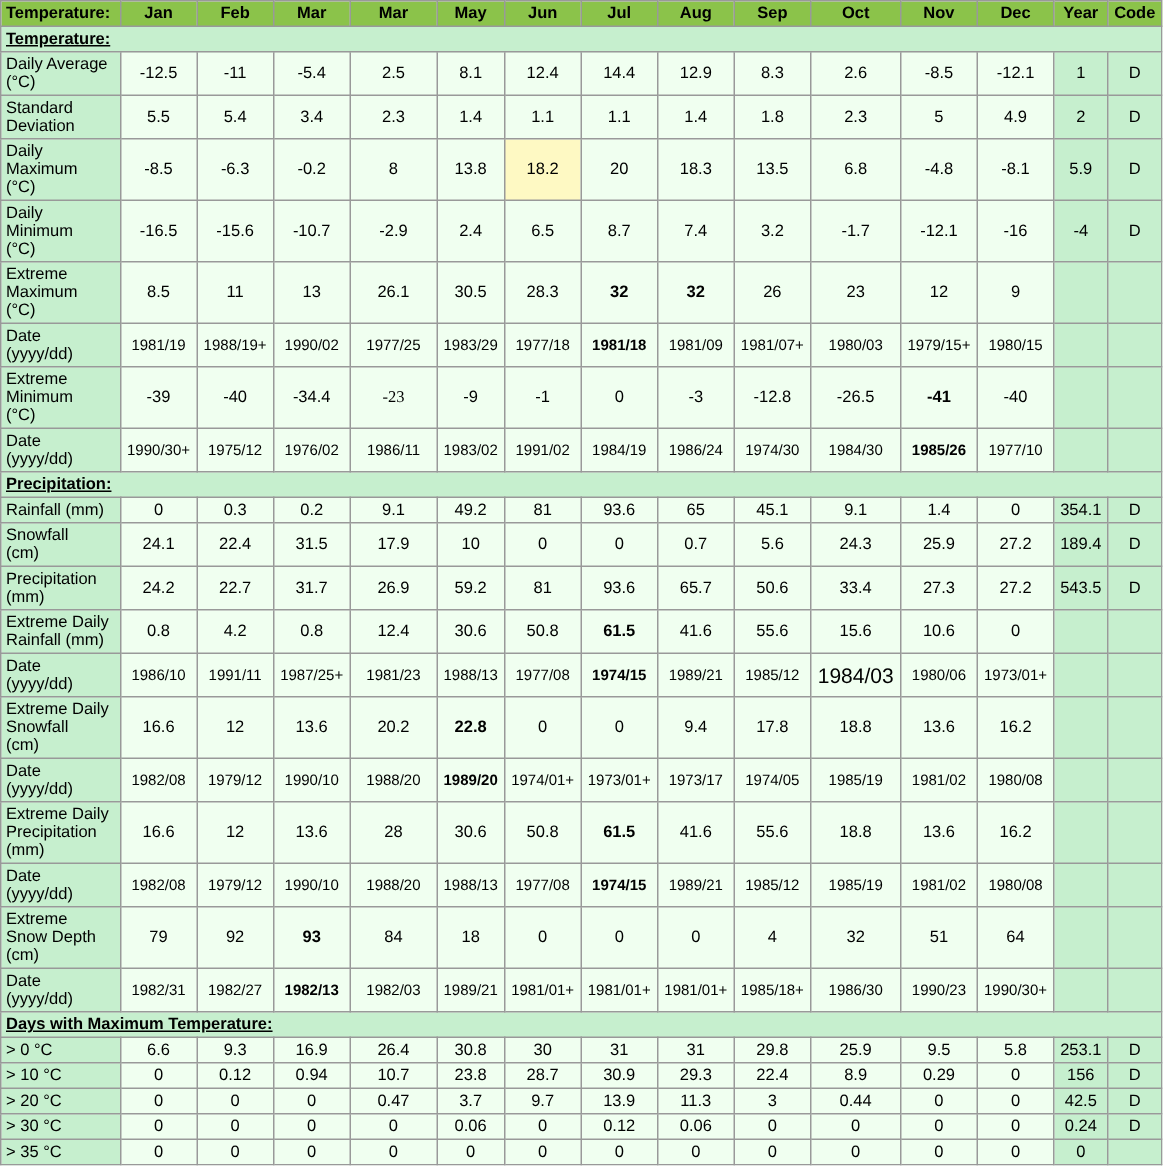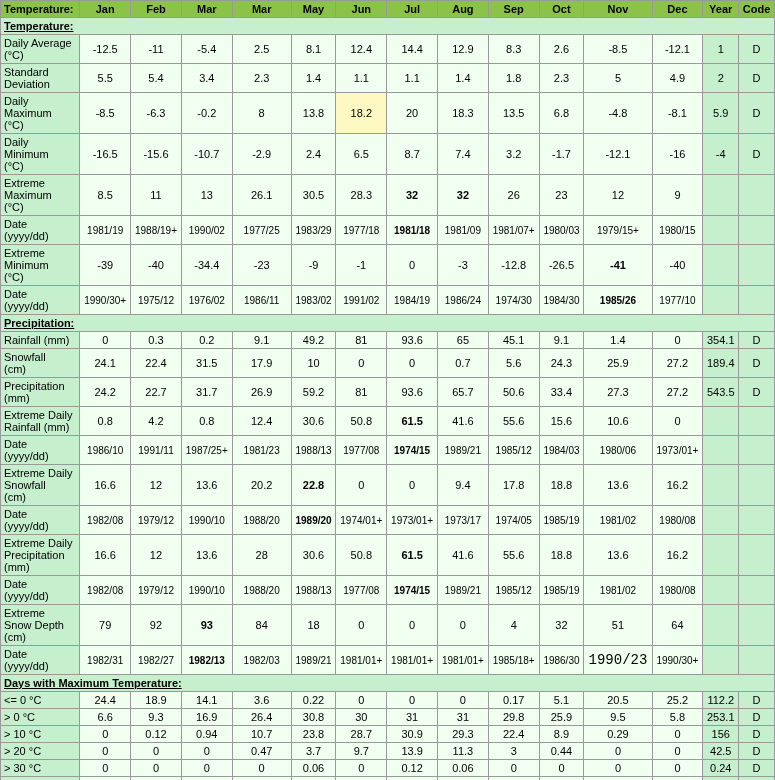--- a/index.html
+++ b/index.html
@@ -146,21 +146,21 @@
         <td style="background: rgb(198, 239, 206); text-align: center; padding: 2px 3px; border: 1px solid rgb(153, 153, 153); font-size: 10px;"></td>
         <td style="background: rgb(198, 239, 206); text-align: center; padding: 2px 3px; border: 1px solid rgb(153, 153, 153); font-size: 10px;"></td>
       </tr>
       <tr>
         <td style="background: rgb(198, 239, 206); text-align: left; padding: 2px 3px; border: 1px solid rgb(153, 153, 153); white-space: pre-line; font-weight: normal;">Extreme
 Minimum
 (°C)</td>
         <td style="background: rgb(240, 255, 240); text-align: center; padding: 2px 3px; border: 1px solid rgb(153, 153, 153);">-39</td>
         <td style="background: rgb(240, 255, 240); text-align: center; padding: 2px 3px; border: 1px solid rgb(153, 153, 153);">-40</td>
         <td style="background: rgb(240, 255, 240); text-align: center; padding: 2px 3px; border: 1px solid rgb(153, 153, 153);">-34.4</td>
-        <td style="background: rgb(240, 255, 240); text-align: center; padding: 2px 20px; border: 1px solid rgb(153, 153, 153);">-23</td>
+        <td style="background: rgb(240, 255, 240); text-align: center; padding: 2px 20px; border: 1px solid rgb(153, 153, 153); font-family: Liberation Serif, serif;">-23</td>
         <td style="background: rgb(240, 255, 240); text-align: center; padding: 2px 3px; border: 1px solid rgb(153, 153, 153);">-9</td>
         <td style="background: rgb(240, 255, 240); text-align: center; padding: 2px 3px; border: 1px solid rgb(153, 153, 153);">-1</td>
         <td style="background: rgb(240, 255, 240); text-align: center; padding: 2px 3px; border: 1px solid rgb(153, 153, 153);">0</td>
         <td style="background: rgb(240, 255, 240); text-align: center; padding: 2px 3px; border: 1px solid rgb(153, 153, 153);">-3</td>
         <td style="background: rgb(240, 255, 240); text-align: center; padding: 2px 3px; border: 1px solid rgb(153, 153, 153);">-12.8</td>
         <td style="background: rgb(240, 255, 240); text-align: center; padding: 2px 3px; border: 1px solid rgb(153, 153, 153);">-26.5</td>
         <td style="background: rgb(240, 255, 240); text-align: center; padding: 2px 3px; border: 1px solid rgb(153, 153, 153); font-weight: bold;">-41</td>
         <td style="background: rgb(240, 255, 240); text-align: center; padding: 2px 3px; border: 1px solid rgb(153, 153, 153);">-40</td>
         <td style="background: rgb(198, 239, 206); text-align: center; padding: 2px 3px; border: 1px solid rgb(153, 153, 153);"></td>
         <td style="background: rgb(198, 239, 206); text-align: center; padding: 2px 3px; border: 1px solid rgb(153, 153, 153);"></td>
@@ -262,21 +262,21 @@
 (yyyy/dd)</td>
         <td style="background: rgb(240, 255, 240); text-align: center; padding: 2px 3px; border: 1px solid rgb(153, 153, 153); font-size: 10px;">1986/10</td>
         <td style="background: rgb(240, 255, 240); text-align: center; padding: 2px 3px; border: 1px solid rgb(153, 153, 153); font-size: 10px;">1991/11</td>
         <td style="background: rgb(240, 255, 240); text-align: center; padding: 2px 3px; border: 1px solid rgb(153, 153, 153); font-size: 10px;">1987/25+</td>
         <td style="background: rgb(240, 255, 240); text-align: center; padding: 2px 3px; border: 1px solid rgb(153, 153, 153); font-size: 10px;">1981/23</td>
         <td style="background: rgb(240, 255, 240); text-align: center; padding: 2px 3px; border: 1px solid rgb(153, 153, 153); font-size: 10px;">1988/13</td>
         <td style="background: rgb(240, 255, 240); text-align: center; padding: 2px 3px; border: 1px solid rgb(153, 153, 153); font-size: 10px;">1977/08</td>
         <td style="background: rgb(240, 255, 240); text-align: center; padding: 2px 3px; border: 1px solid rgb(153, 153, 153); font-size: 10px; font-weight: bold;">1974/15</td>
         <td style="background: rgb(240, 255, 240); text-align: center; padding: 2px 3px; border: 1px solid rgb(153, 153, 153); font-size: 10px;">1989/21</td>
         <td style="background: rgb(240, 255, 240); text-align: center; padding: 2px 3px; border: 1px solid rgb(153, 153, 153); font-size: 10px;">1985/12</td>
-        <td style="background: rgb(240, 255, 240); text-align: center; padding: 2px 3px; border: 1px solid rgb(153, 153, 153); font-size: 10px;">1984/03</td>
+        <td style="background: rgb(240, 255, 240); text-align: center; padding: 2px 3px; border: 1px solid rgb(153, 153, 153); font-size: 14px;">1984/03</td>
         <td style="background: rgb(240, 255, 240); text-align: center; padding: 2px 3px; border: 1px solid rgb(153, 153, 153); font-size: 10px;">1980/06</td>
         <td style="background: rgb(240, 255, 240); text-align: center; padding: 2px 3px; border: 1px solid rgb(153, 153, 153); font-size: 10px;">1973/01+</td>
         <td style="background: rgb(198, 239, 206); text-align: center; padding: 2px 3px; border: 1px solid rgb(153, 153, 153); font-size: 10px;"></td>
         <td style="background: rgb(198, 239, 206); text-align: center; padding: 2px 3px; border: 1px solid rgb(153, 153, 153); font-size: 10px;"></td>
       </tr>
       <tr>
         <td style="background: rgb(198, 239, 206); text-align: left; padding: 2px 3px; border: 1px solid rgb(153, 153, 153); white-space: pre-line; font-weight: normal;">Extreme Daily
 Snowfall
 (cm)</td>
         <td style="background: rgb(240, 255, 240); text-align: center; padding: 2px 3px; border: 1px solid rgb(153, 153, 153);">16.6</td>
@@ -374,44 +374,27 @@
         <td style="background: rgb(240, 255, 240); text-align: center; padding: 2px 3px; border: 1px solid rgb(153, 153, 153); font-size: 10px;">1982/31</td>
         <td style="background: rgb(240, 255, 240); text-align: center; padding: 2px 3px; border: 1px solid rgb(153, 153, 153); font-size: 10px;">1982/27</td>
         <td style="background: rgb(240, 255, 240); text-align: center; padding: 2px 3px; border: 1px solid rgb(153, 153, 153); font-size: 10px; font-weight: bold;">1982/13</td>
         <td style="background: rgb(240, 255, 240); text-align: center; padding: 2px 3px; border: 1px solid rgb(153, 153, 153); font-size: 10px;">1982/03</td>
         <td style="background: rgb(240, 255, 240); text-align: center; padding: 2px 3px; border: 1px solid rgb(153, 153, 153); font-size: 10px;">1989/21</td>
         <td style="background: rgb(240, 255, 240); text-align: center; padding: 2px 3px; border: 1px solid rgb(153, 153, 153); font-size: 10px;">1981/01+</td>
         <td style="background: rgb(240, 255, 240); text-align: center; padding: 2px 3px; border: 1px solid rgb(153, 153, 153); font-size: 10px;">1981/01+</td>
         <td style="background: rgb(240, 255, 240); text-align: center; padding: 2px 3px; border: 1px solid rgb(153, 153, 153); font-size: 10px;">1981/01+</td>
         <td style="background: rgb(240, 255, 240); text-align: center; padding: 2px 3px; border: 1px solid rgb(153, 153, 153); font-size: 10px;">1985/18+</td>
         <td style="background: rgb(240, 255, 240); text-align: center; padding: 2px 3px; border: 1px solid rgb(153, 153, 153); font-size: 10px;">1986/30</td>
-        <td style="background: rgb(240, 255, 240); text-align: center; padding: 2px 3px; border: 1px solid rgb(153, 153, 153); font-size: 14px; font-family: Liberation Mono, monospace;">1990/23</td>
+        <td style="background: rgb(240, 255, 240); text-align: center; padding: 2px 3px; border: 1px solid rgb(153, 153, 153); font-size: 10px;">1990/23</td>
         <td style="background: rgb(240, 255, 240); text-align: center; padding: 2px 3px; border: 1px solid rgb(153, 153, 153); font-size: 10px;">1990/30+</td>
         <td style="background: rgb(198, 239, 206); text-align: center; padding: 2px 3px; border: 1px solid rgb(153, 153, 153); font-size: 10px;"></td>
         <td style="background: rgb(198, 239, 206); text-align: center; padding: 2px 3px; border: 1px solid rgb(153, 153, 153); font-size: 10px;"></td>
       </tr>
       <tr>
         <td colspan="15" style="background: rgb(198, 239, 206); text-align: left; font-weight: bold; padding: 2px 3px; border: 1px solid rgb(153, 153, 153);"><span style="text-decoration: underline;">Days with Maximum Temperature:</span></td>
-      </tr>
-      <tr>
-        <td style="background: rgb(198, 239, 206); text-align: left; padding: 2px 3px; border: 1px solid rgb(153, 153, 153); white-space: pre-line; font-weight: normal;">&lt;= 0 °C</td>
-        <td style="background: rgb(240, 255, 240); text-align: center; padding: 2px 3px; border: 1px solid rgb(153, 153, 153);">24.4</td>
-        <td style="background: rgb(240, 255, 240); text-align: center; padding: 2px 3px; border: 1px solid rgb(153, 153, 153);">18.9</td>
-        <td style="background: rgb(240, 255, 240); text-align: center; padding: 2px 3px; border: 1px solid rgb(153, 153, 153);">14.1</td>
-        <td style="background: rgb(240, 255, 240); text-align: center; padding: 2px 3px; border: 1px solid rgb(153, 153, 153);">3.6</td>
-        <td style="background: rgb(240, 255, 240); text-align: center; padding: 2px 3px; border: 1px solid rgb(153, 153, 153);">0.22</td>
-        <td style="background: rgb(240, 255, 240); text-align: center; padding: 2px 3px; border: 1px solid rgb(153, 153, 153);">0</td>
-        <td style="background: rgb(240, 255, 240); text-align: center; padding: 2px 3px; border: 1px solid rgb(153, 153, 153);">0</td>
-        <td style="background: rgb(240, 255, 240); text-align: center; padding: 2px 3px; border: 1px solid rgb(153, 153, 153);">0</td>
-        <td style="background: rgb(240, 255, 240); text-align: center; padding: 2px 3px; border: 1px solid rgb(153, 153, 153);">0.17</td>
-        <td style="background: rgb(240, 255, 240); text-align: center; padding: 2px 3px; border: 1px solid rgb(153, 153, 153);">5.1</td>
-        <td style="background: rgb(240, 255, 240); text-align: center; padding: 2px 3px; border: 1px solid rgb(153, 153, 153);">20.5</td>
-        <td style="background: rgb(240, 255, 240); text-align: center; padding: 2px 3px; border: 1px solid rgb(153, 153, 153);">25.2</td>
-        <td style="background: rgb(198, 239, 206); text-align: center; padding: 2px 3px; border: 1px solid rgb(153, 153, 153);">112.2</td>
-        <td style="background: rgb(198, 239, 206); text-align: center; padding: 2px 3px; border: 1px solid rgb(153, 153, 153);">D</td>
       </tr>
       <tr>
         <td style="background: rgb(198, 239, 206); text-align: left; padding: 2px 3px; border: 1px solid rgb(153, 153, 153); white-space: pre-line; font-weight: normal;">&gt; 0 °C</td>
         <td style="background: rgb(240, 255, 240); text-align: center; padding: 2px 3px; border: 1px solid rgb(153, 153, 153);">6.6</td>
         <td style="background: rgb(240, 255, 240); text-align: center; padding: 2px 3px; border: 1px solid rgb(153, 153, 153);">9.3</td>
         <td style="background: rgb(240, 255, 240); text-align: center; padding: 2px 3px; border: 1px solid rgb(153, 153, 153);">16.9</td>
         <td style="background: rgb(240, 255, 240); text-align: center; padding: 2px 3px; border: 1px solid rgb(153, 153, 153);">26.4</td>
         <td style="background: rgb(240, 255, 240); text-align: center; padding: 2px 3px; border: 1px solid rgb(153, 153, 153);">30.8</td>
         <td style="background: rgb(240, 255, 240); text-align: center; padding: 2px 3px; border: 1px solid rgb(153, 153, 153);">30</td>
         <td style="background: rgb(240, 255, 240); text-align: center; padding: 2px 3px; border: 1px solid rgb(153, 153, 153);">31</td>

